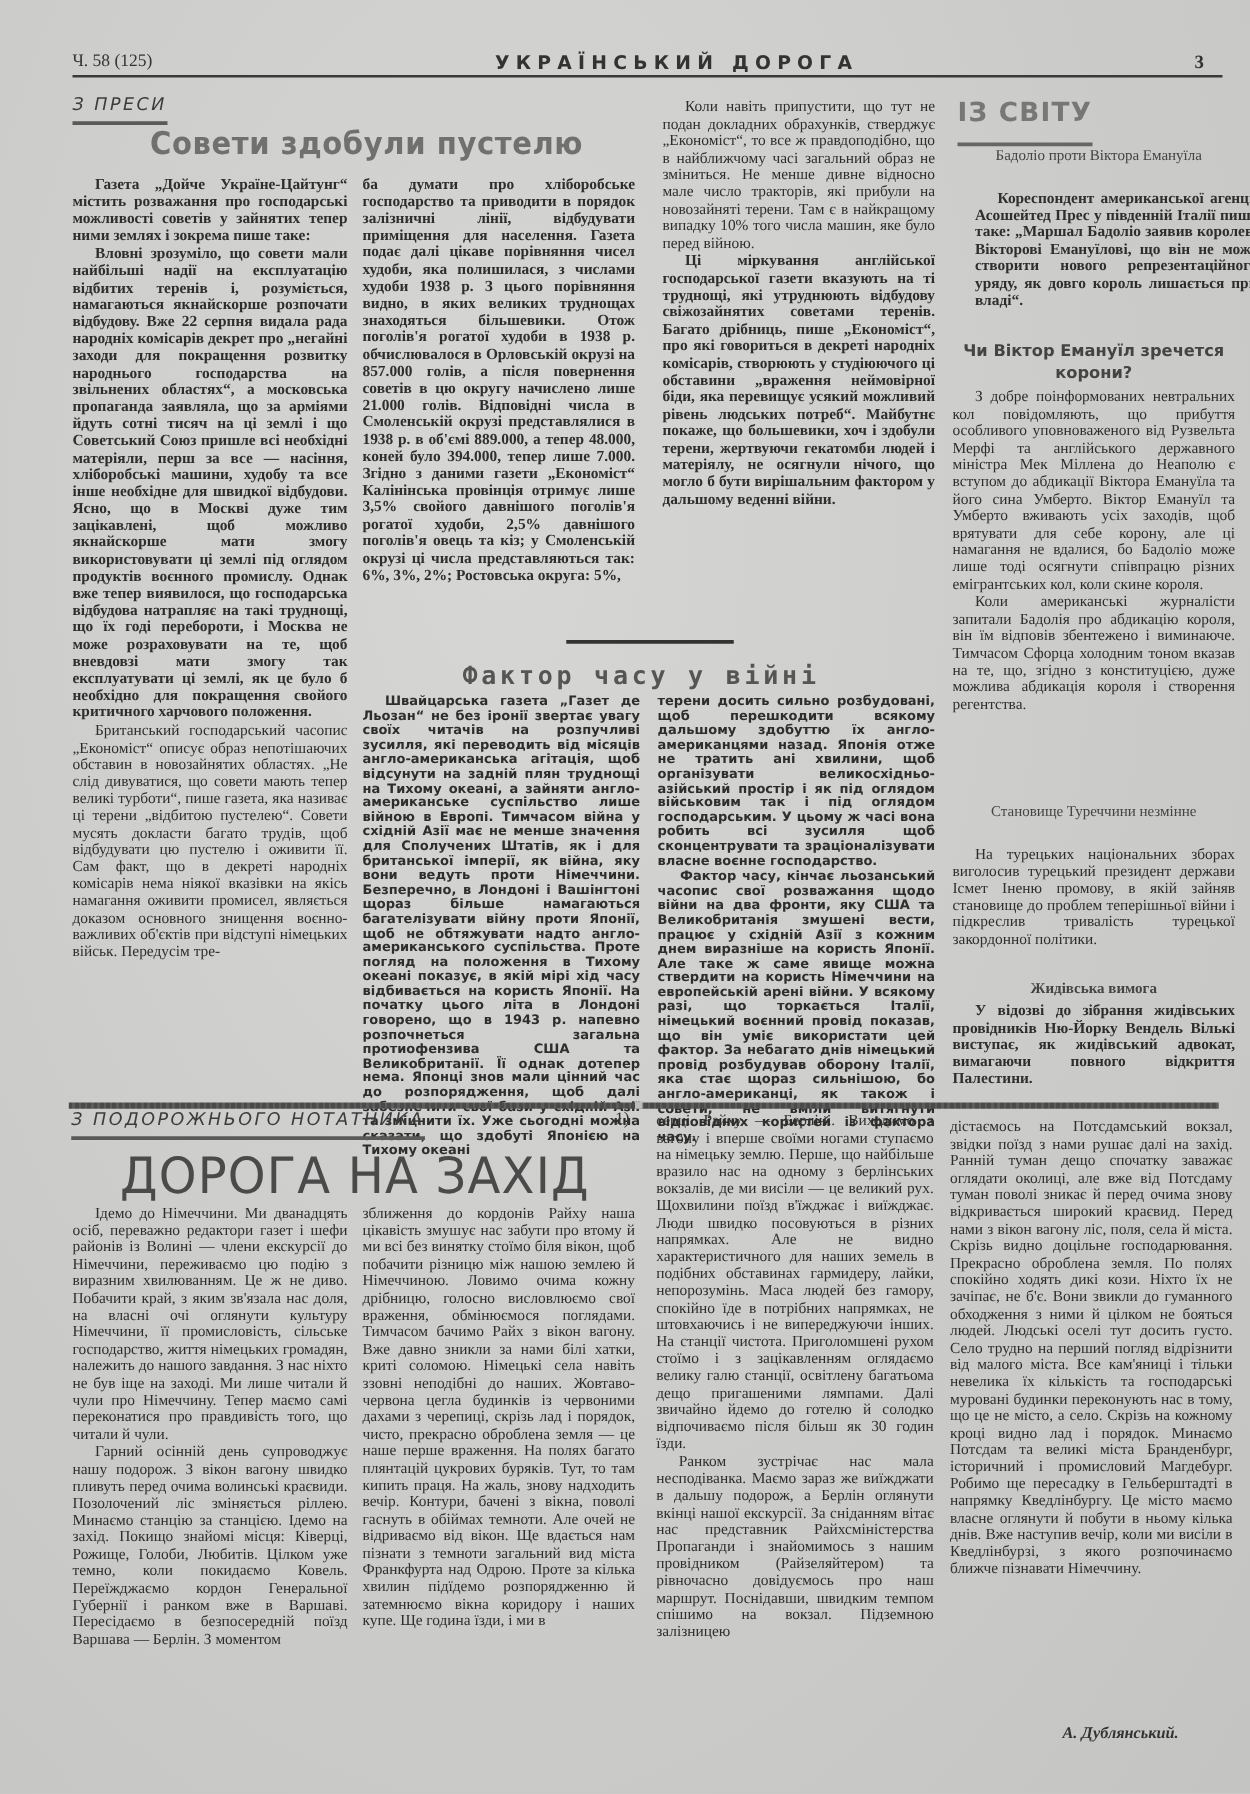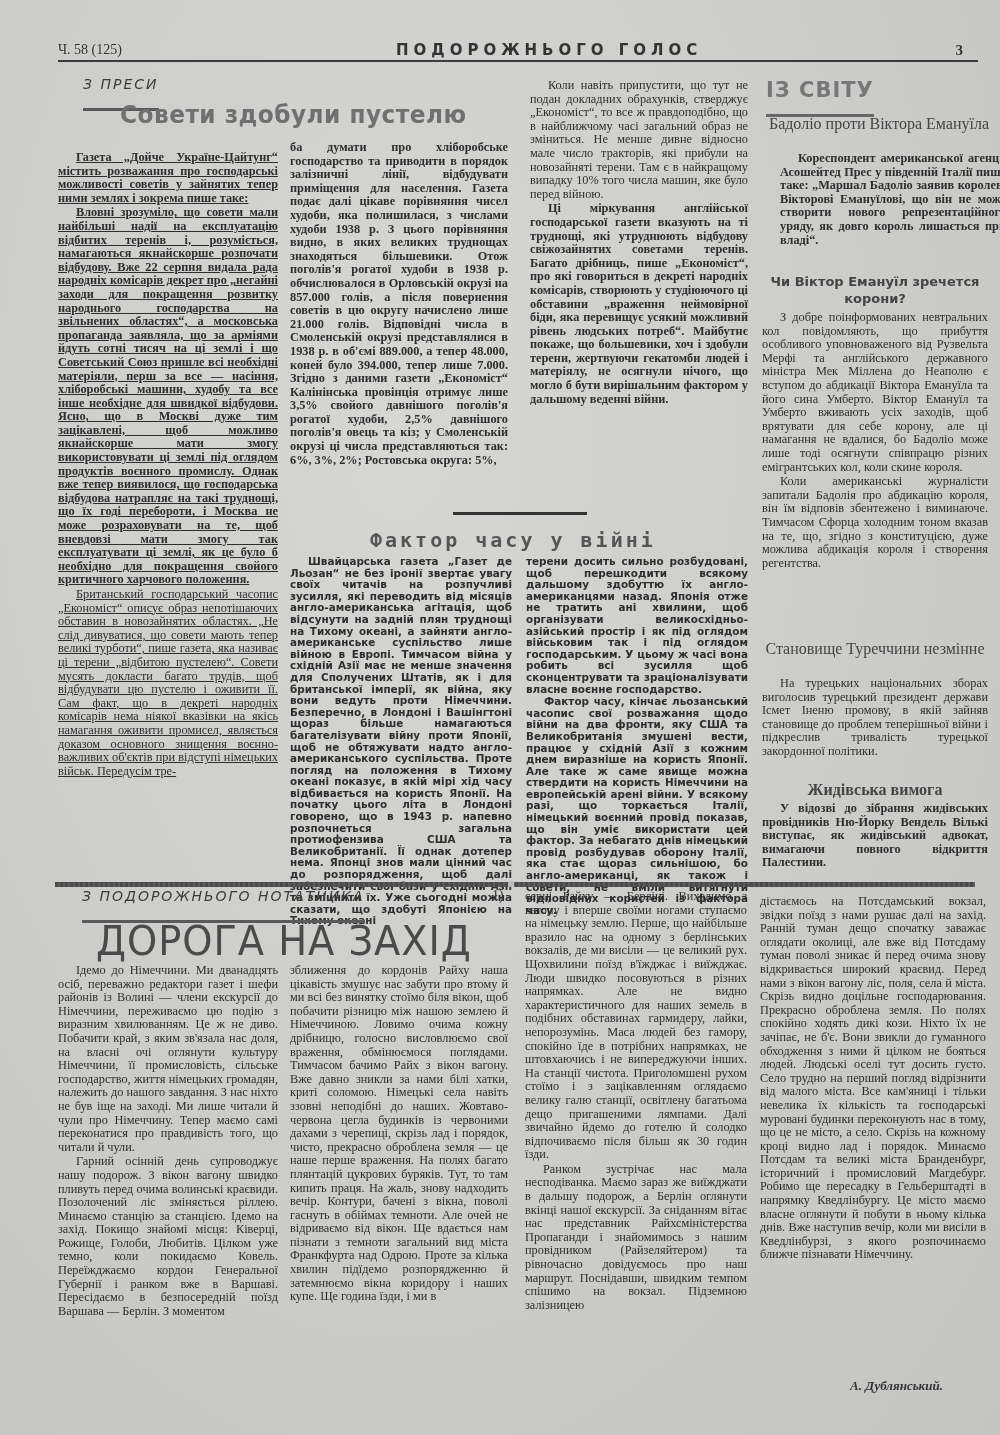--- a/index.html
+++ b/index.html
@@ -22,50 +22,50 @@
   .mh-issue { position: absolute; left: 0; top: 2px; font-size: 14px; font-family: "Liberation Serif", serif; color: #333; }
   .mh-title { position: absolute; left: 338px; top: 1px; font-size: 15px; font-weight: bold; letter-spacing: 5px; font-family: "DejaVu Sans", sans-serif; color: #333; }
   .mh-page { position: absolute; right: 15px; top: 2px; font-size: 15px; font-weight: bold; color: #333; }
 
   .col { position: absolute; font-size: 12.3px; line-height: 13.6px; text-align: justify; hyphens: auto; }
   .col p { text-indent: 18px; margin-bottom: 1px; }
   .col p.bold { font-weight: bold; }
   .sans { font-family: "DejaVu Sans", sans-serif; }
   .small { font-size: 10.4px; line-height: 11.6px; }
 
-  .rubric { position: absolute; font-style: italic; font-family: "DejaVu Sans", sans-serif; font-size: 14px; letter-spacing: 2px; color: #3c3c3c; border-bottom: 3px solid #5a5a5a; padding-bottom: 16px; margin-left: 25px; }
+  .rubric { position: absolute; font-style: italic; font-family: "DejaVu Sans", sans-serif; font-size: 14px; letter-spacing: 2px; color: #3c3c3c; border-bottom: 3px solid #5a5a5a; padding-bottom: 5px; }
   .headline1 { position: absolute; left: 120px; top: 100px; font-family: "DejaVu Sans", sans-serif; font-weight: bold; font-size: 25px; color: #707070; letter-spacing: 0.5px; transform: scaleX(0.93); transform-origin: left; }
   .izsvitu { position: absolute; left: 766px; top: 78px; font-family: "DejaVu Sans", sans-serif; font-weight: bold; font-size: 21px; color: #777; border-bottom: 3px solid #666; padding-bottom: 12px; letter-spacing: 1px; }
   .subhead { position: absolute; text-align: center; font-size: 14.5px; line-height: 16px; color: #444; }
   .subhead.bold { font-weight: bold; font-family: "DejaVu Sans", sans-serif; font-size: 13px; line-height: 17px; }
-  .subhead.serif { font-family: "Liberation Serif", serif; font-size: 16px; line-height: 18px; }
+  .subhead.serif { font-family: "Liberation Serif", serif; font-size: 12px; line-height: 18px; }
   .fakhead { position: absolute; left: 370px; top: 528px; font-family: "DejaVu Sans Mono", monospace; font-weight: bold; font-size: 20px; letter-spacing: 3px; color: #555; }
   .shortrule { position: absolute; left: 453px; top: 512px; width: 134px; height: 2.5px; background: #333; }
   .hrule { position: absolute; left: 55px; top: 882px; width: 920px; height: 5px; background: repeating-linear-gradient(90deg, #4a4a4a 0 3px, #5c5c5c 3px 5px); }
   .hrule-mid { position: absolute; left: 508px; top: 881px; width: 6px; height: 6px; background: #bdbdbb; }
   .rubric2 { left: 57px; top: 888px; }
   .footnote { position: absolute; left: 492px; top: 888px; font-size: 14px; color: #333; }
   .headline2 { position: absolute; left: 96px; top: 918px; font-family: "DejaVu Sans", sans-serif; font-size: 40px; color: #4a4a4a; letter-spacing: 1px; transform: scaleX(0.96); transform-origin: left; }
   .sig { position: absolute; left: 850px; top: 1378px; font-style: italic; font-weight: bold; font-size: 13px; color: #333; }
 </style>
 </head>
 <body>
 
 <div class="page">
 
   <div class="masthead">
     <span class="mh-issue">Ч. 58 (125)</span>
-    <span class="mh-title">ПОДОРОЖНЬОГО ГОЛОС</span>
+    <span class="mh-title">УКРАЇНСЬКИЙ ДОРОГА</span>
     <span class="mh-page">3</span>
   </div>
 
   <div class="rubric" style="left:58px; top:76px;">З ПРЕСИ</div>
   <div class="headline1">Совети здобули пустелю</div>
 
-  <div class="col" style="left:58px; top:151px; width:220px;text-decoration:underline;">
+  <div class="col" style="left:58px; top:141px; width:220px;">
     <p class="bold">Газета „Дойче Україне-Цайтунг“ містить розважання про господарські можливості советів у зайнятих тепер ними землях і зокрема пише таке:</p>
     <p class="bold">Вловні зрозуміло, що совети мали найбільші надії на експлуатацію відбитих теренів і, розуміється, намагаються якнайскорше розпочати відбудову. Вже 22 серпня видала рада народніх комісарів декрет про „негайні заходи для покращення розвитку народнього господарства на звільнених областях“, а московська пропаганда заявляла, що за арміями йдуть сотні тисяч на ці землі і що Советський Союз пришле всі необхідні матеріяли, перш за все — насіння, хліборобські машини, худобу та все інше необхідне для швидкої відбудови. Ясно, що в Москві дуже тим зацікавлені, щоб можливо якнайскорше мати змогу використовувати ці землі під оглядом продуктів воєнного промислу. Однак вже тепер виявилося, що господарська відбудова натрапляє на такі труднощі, що їх годі перебороти, і Москва не може розраховувати на те, щоб вневдовзі мати змогу так експлуатувати ці землі, як це було б необхідно для покращення свойого критичного харчового положення.</p>
     <p>Британський господарський часопис „Економіст“ описує образ непотішаючих обставин в новозайнятих областях. „Не слід дивуватися, що совети мають тепер великі турботи“, пише газета, яка називає ці терени „відбитою пустелею“. Совети мусять докласти багато трудів, щоб відбудувати цю пустелю і оживити її. Сам факт, що в декреті народніх комісарів нема ніякої вказівки на якісь намагання оживити промисел, являється доказом основного знищення воєнно-важливих об'єктів при відступі німецьких військ. Передусім тре-</p>
   </div>
 
   <div class="col" style="left:290px; top:141px; width:218px;">
     <p class="bold" style="text-indent:0">ба думати про хліборобське господарство та приводити в порядок залізничні лінії, відбудувати приміщення для населення. Газета подає далі цікаве порівняння чисел худоби, яка полишилася, з числами худоби 1938 р. З цього порівняння видно, в яких великих труднощах знаходяться більшевики. Отож поголів'я рогатої худоби в 1938 р. обчислювалося в Орловській окрузі на 857.000 голів, а після повернення советів в цю округу начислено лише 21.000 голів. Відповідні числа в Смоленській окрузі представлялися в 1938 р. в об'ємі 889.000, а тепер 48.000, коней було 394.000, тепер лише 7.000. Згідно з даними газети „Економіст“ Калінінська провінція отримує лише 3,5% свойого давнішого поголів'я рогатої худоби, 2,5% давнішого поголів'я овець та кіз; у Смоленській окрузі ці числа представляються так: 6%, 3%, 2%; Ростовська округа: 5%,</p>
   </div>
 
   <div class="col" style="left:530px; top:79px; width:218px;">

